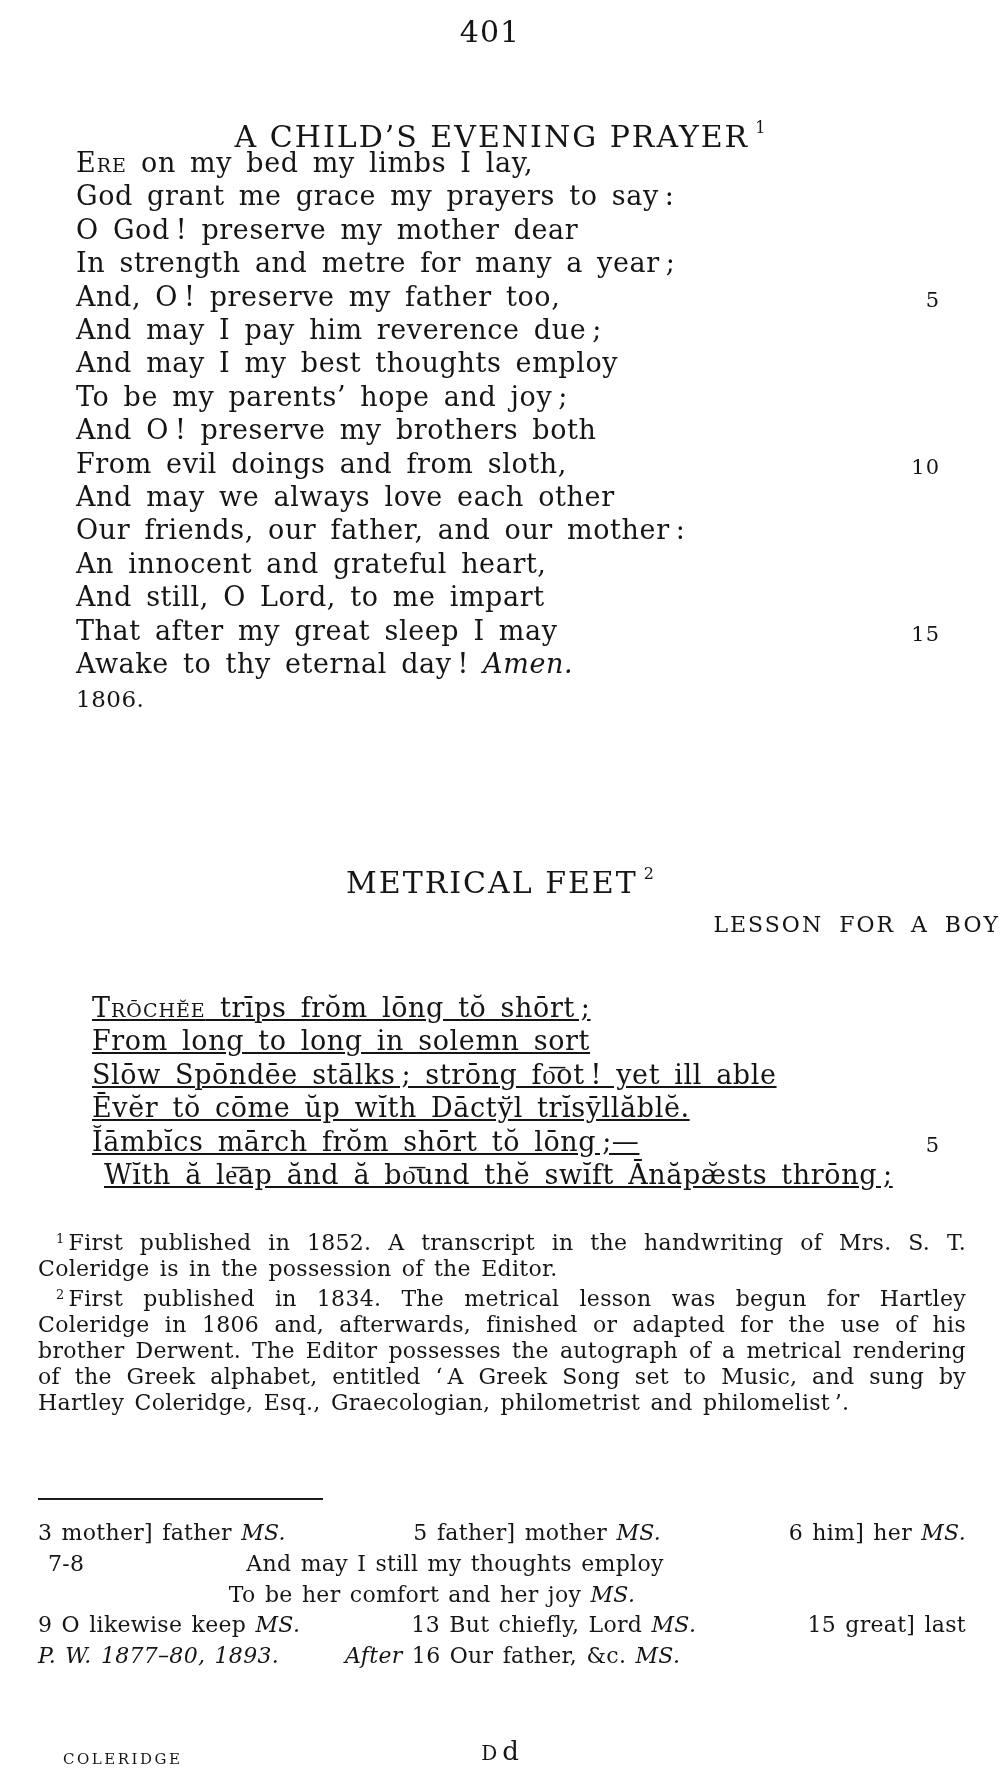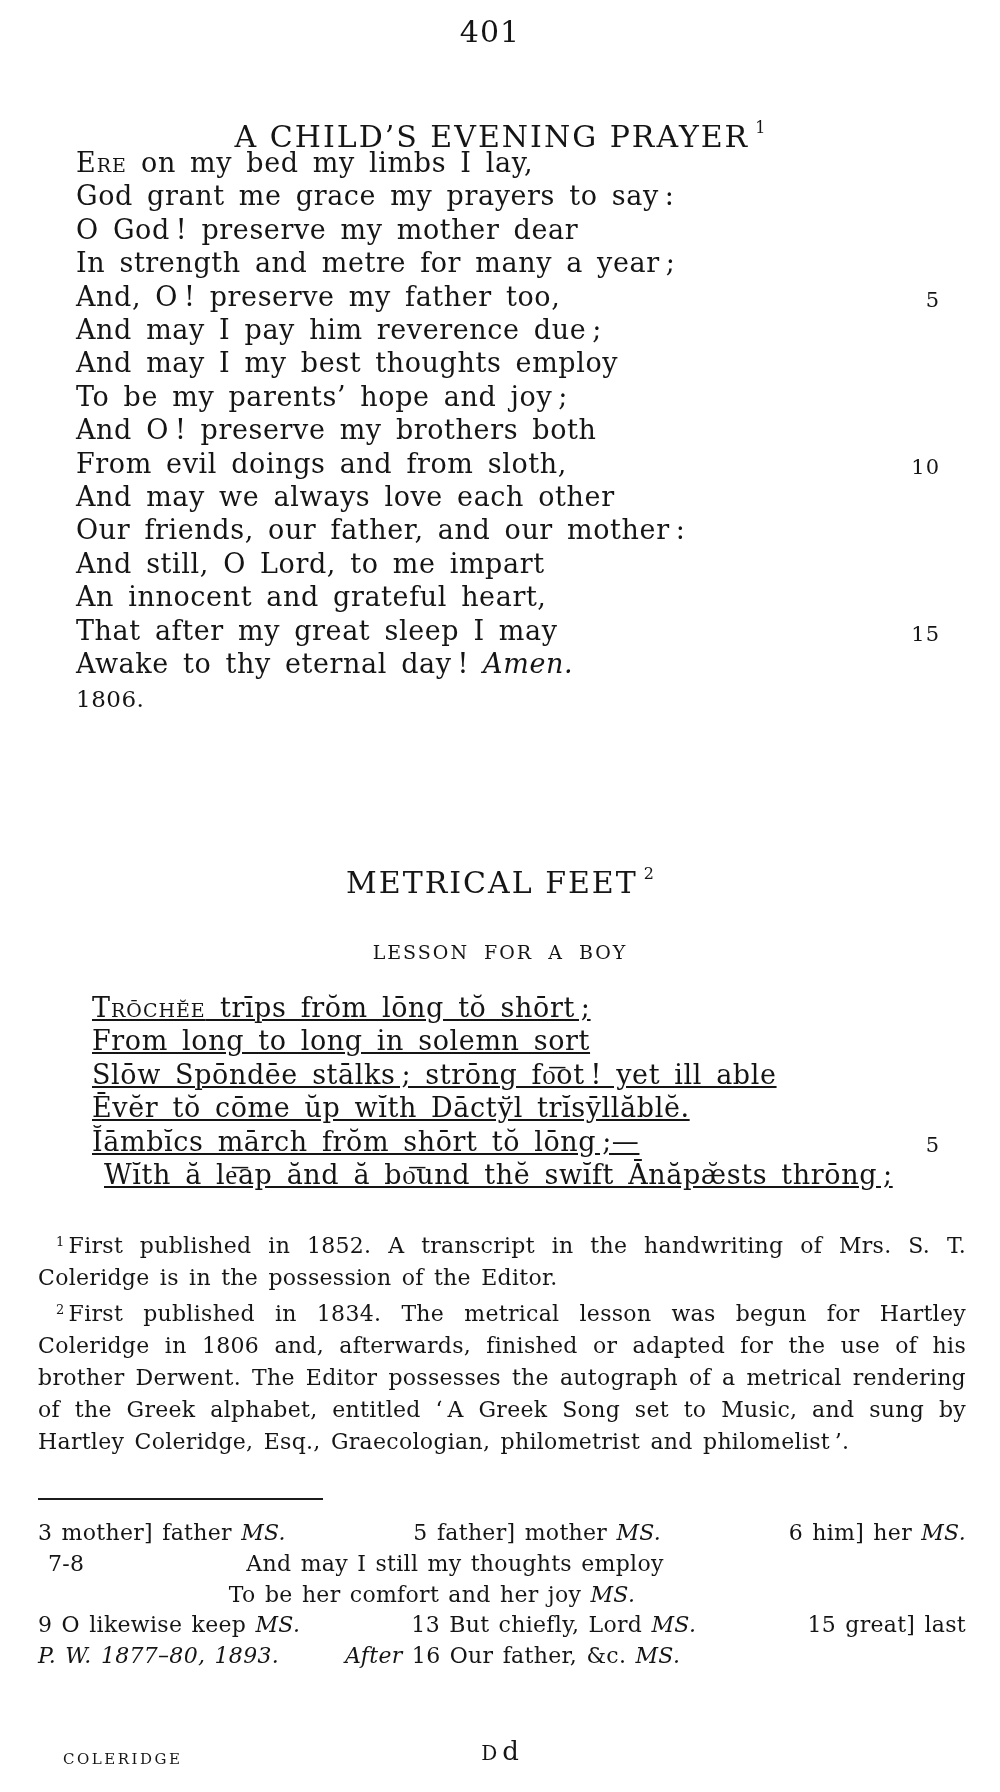--- a/index.html
+++ b/index.html
@@ -23,22 +23,22 @@
 
   .poem-title{
     position:absolute;left:0;width:1000px;text-align:center;
     font-size:30px;letter-spacing:2px;white-space:nowrap;
   }
   .poem-title sup{font-size:16px;vertical-align:14px;margin-left:6px;letter-spacing:0;}
   #title1{top:100px;margin-top:18px;}
   #title2{top:864px;}
 
   .poem-subtitle{
-    position:absolute;top:941px;left:0;width:1000px;text-align:center;
-    font-size:19px;letter-spacing:2px;word-spacing:7px;
+    position:absolute;top:912px;left:0;width:1000px;text-align:right;
+    font-size:22px;letter-spacing:2px;word-spacing:7px;
   }
 
   .poem{position:absolute;left:0;width:1000px;}
   #poem1{top:146px;}
   #poem2{top:991px;}
   .pline{
     position:relative;
     font-size:27px;line-height:33.4px;
     letter-spacing:0.6px;word-spacing:5px;
     white-space:nowrap;
@@ -51,21 +51,21 @@
     font-size:21px;letter-spacing:1px;word-spacing:0;
   }
 
   .poem-date{
     position:absolute;top:686px;left:76px;
     font-size:23px;letter-spacing:0.5px;
   }
 
   .footnotes{
     position:absolute;top:1226px;left:38px;width:928px;
-    font-size:22px;line-height:32px;
+    font-size:22px;line-height:26px;
     letter-spacing:0.3px;word-spacing:3px;
     text-align:justify;
   }
   .footnotes p{margin:0;text-indent:18px;}
   .footnotes sup{font-size:13px;vertical-align:7px;margin-right:4px;}
 
   .rule{
     position:absolute;top:1498px;left:38px;width:285px;
     border:0;border-top:2px solid #1c1c1c;margin:0;
   }
@@ -110,22 +110,22 @@
       <div class="pline"><span>O God ! preserve my mother dear</span></div>
       <div class="pline"><span>In strength and metre for many a year ;</span></div>
       <div class="pline"><span>And, O ! preserve my father too,</span><span class="lnum">5</span></div>
       <div class="pline"><span>And may I pay him reverence due ;</span></div>
       <div class="pline"><span>And may I my best thoughts employ</span></div>
       <div class="pline"><span>To be my parents’ hope and joy ;</span></div>
       <div class="pline"><span>And O ! preserve my brothers both</span></div>
       <div class="pline"><span>From evil doings and from sloth,</span><span class="lnum">10</span></div>
       <div class="pline"><span>And may we always love each other</span></div>
       <div class="pline"><span>Our friends, our father, and our mother :</span></div>
+      <div class="pline"><span>An innocent and grateful heart,</span></div>
       <div class="pline"><span>And still, O Lord, to me impart</span></div>
-      <div class="pline"><span>An innocent and grateful heart,</span></div>
       <div class="pline"><span>That after my great sleep I may</span><span class="lnum">15</span></div>
       <div class="pline"><span>Awake to thy eternal day !</span><span class="it gap">Amen.</span></div>
     </div>
 
   <div class="poem-date">1806.</div>
 
   <div class="poem-title" id="title2">
     <span>METRICAL FEET</span><sup>2</sup>
   </div>
 

